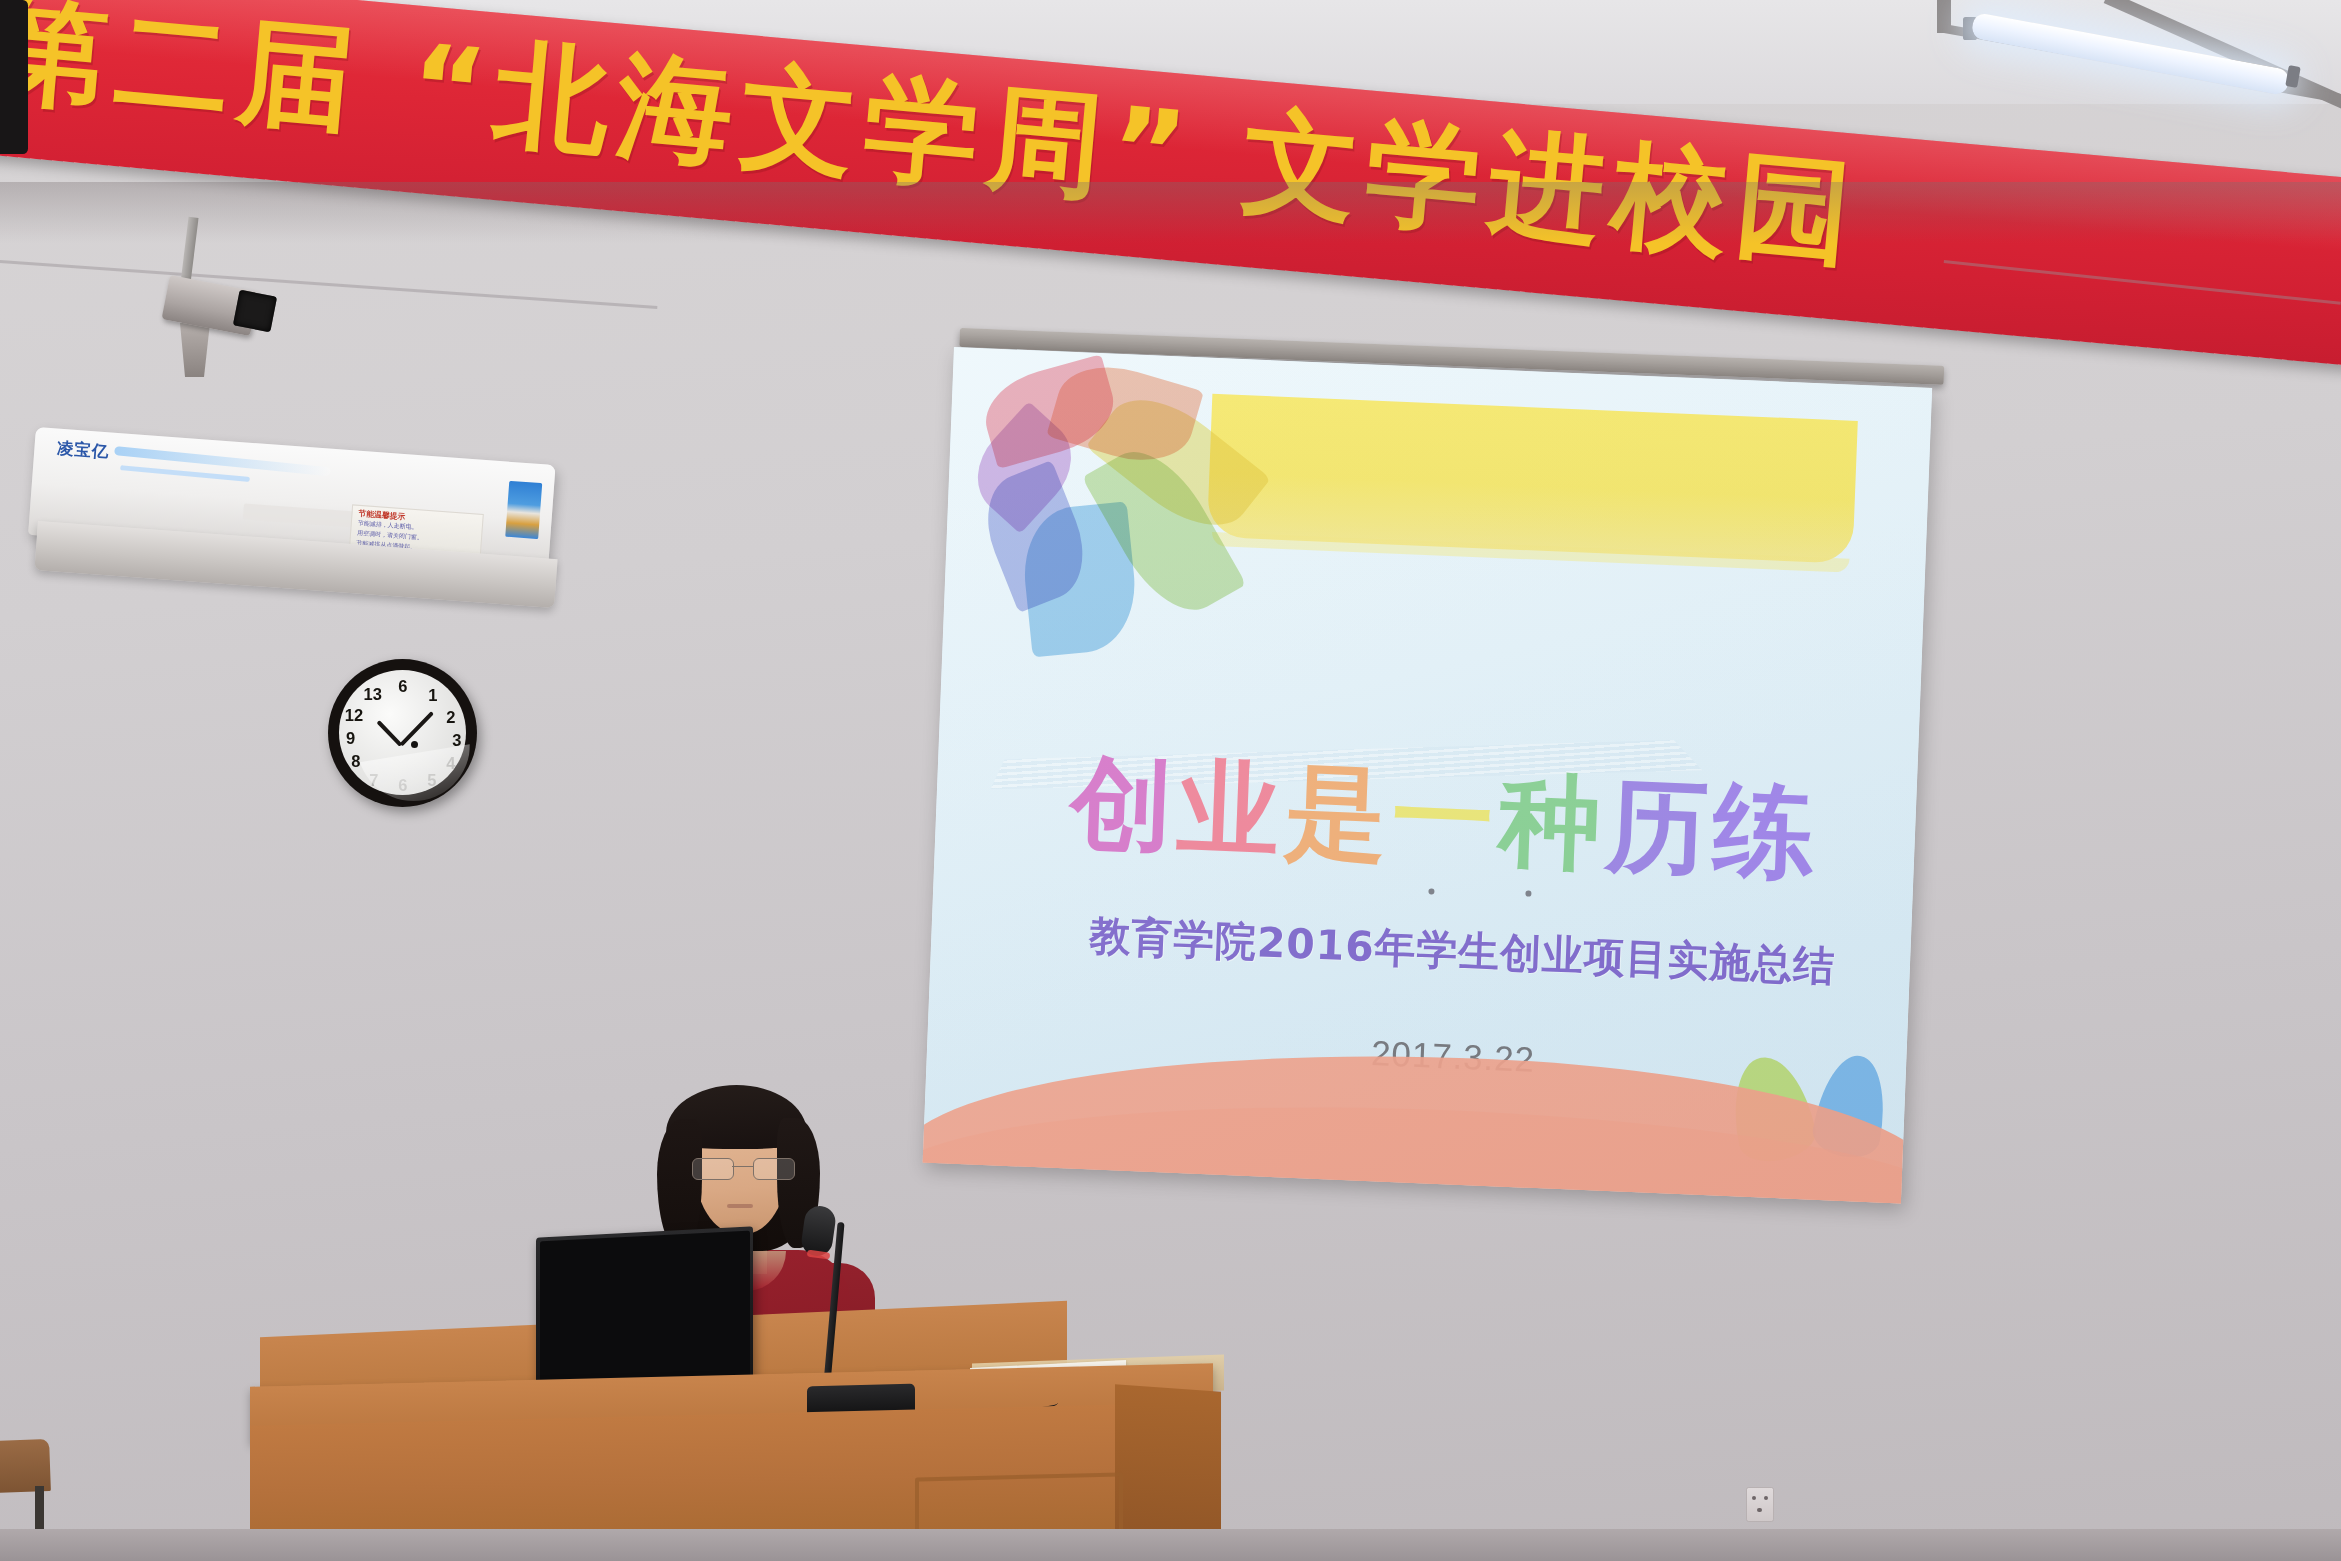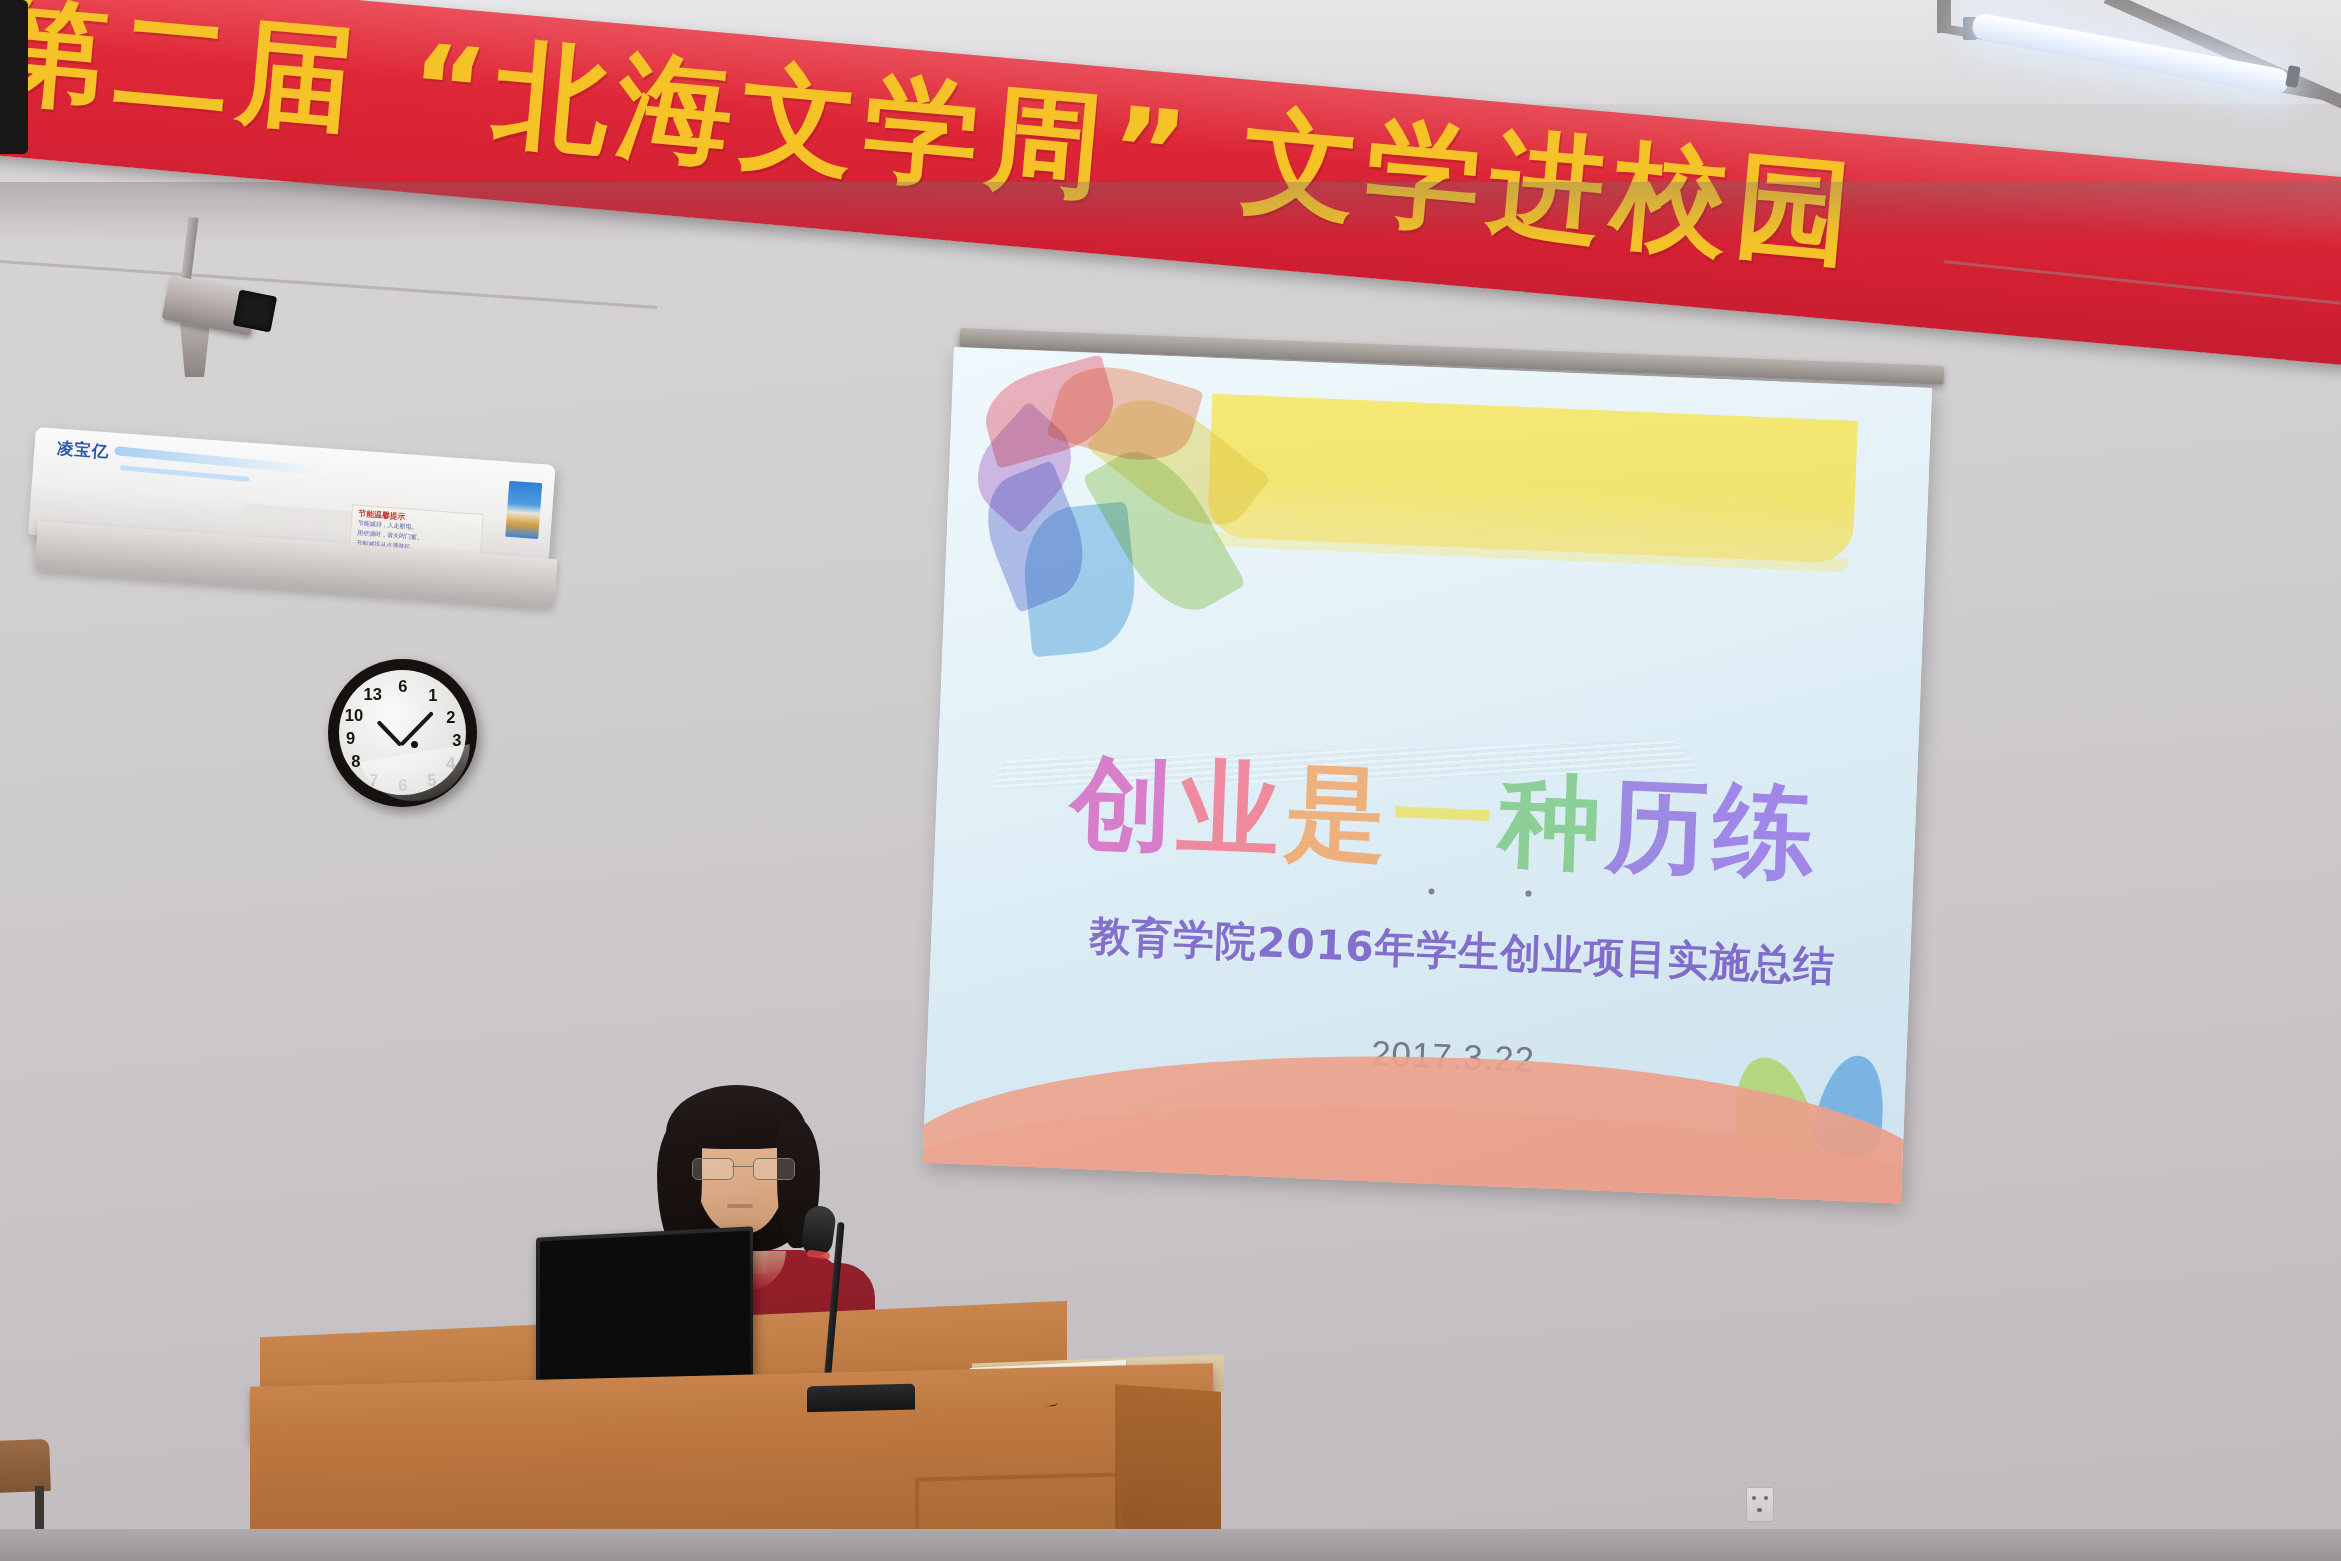--- a/index.html
+++ b/index.html
@@ -282,21 +282,21 @@
       <div class="clock-num" style="left:54px;top:7px;">6</div>
       <div class="clock-num" style="left:84px;top:15.6px;">1</div>
       <div class="clock-num" style="left:102px;top:38px;">2</div>
       <div class="clock-num" style="left:108px;top:61px;">3</div>
       <div class="clock-num" style="left:102px;top:84px;opacity:.25;">4</div>
       <div class="clock-num" style="left:83px;top:101px;opacity:.2;">5</div>
       <div class="clock-num" style="left:54px;top:106px;opacity:.18;">6</div>
       <div class="clock-num" style="left:25px;top:101px;opacity:.22;">7</div>
       <div class="clock-num" style="left:7px;top:82px;">8</div>
       <div class="clock-num" style="left:1.7px;top:59px;">9</div>
-      <div class="clock-num" style="left:5.2px;top:36px;">10</div>
+      <div class="clock-num" style="left:5.2px;top:36px;">12</div>
       <div class="clock-num" style="left:24px;top:14.8px;">13</div>
       <div class="hand" style="left:62px;top:73px;width:33px;height:4.3px;transform:rotate(-134deg);"></div>
       <div class="hand" style="left:62px;top:73px;width:45px;height:3.5px;transform:rotate(-46deg);"></div>
       <div class="clock-pin"></div>
       <div class="clock-reflect"></div>
     </div>
   </div>
 
   <div class="screen-housing"></div>
   <div class="screen">

